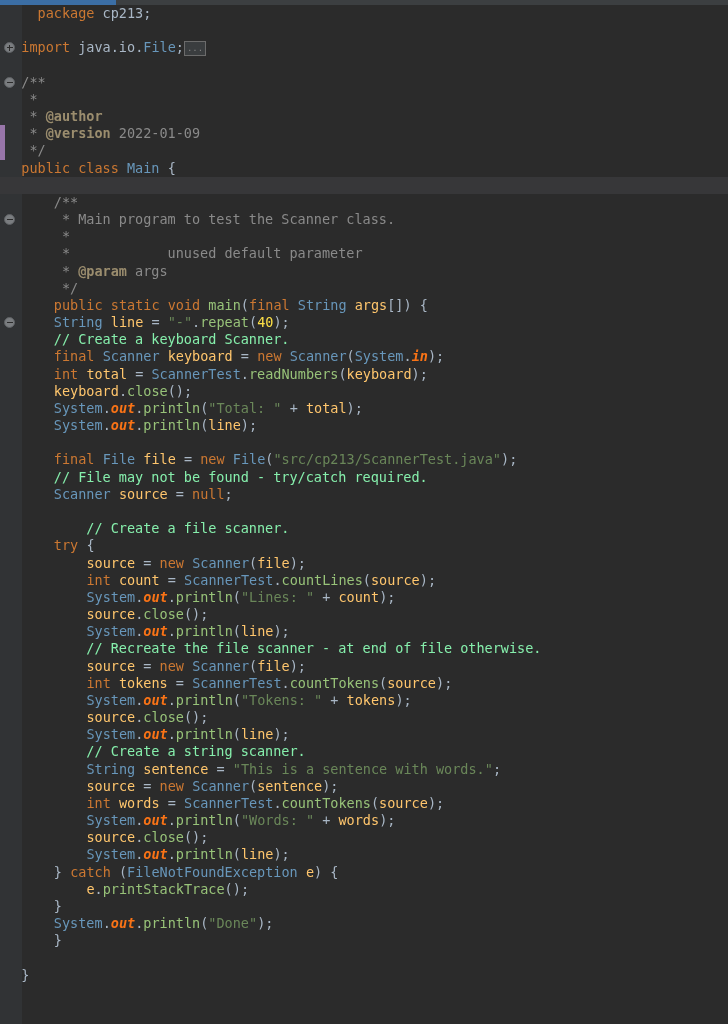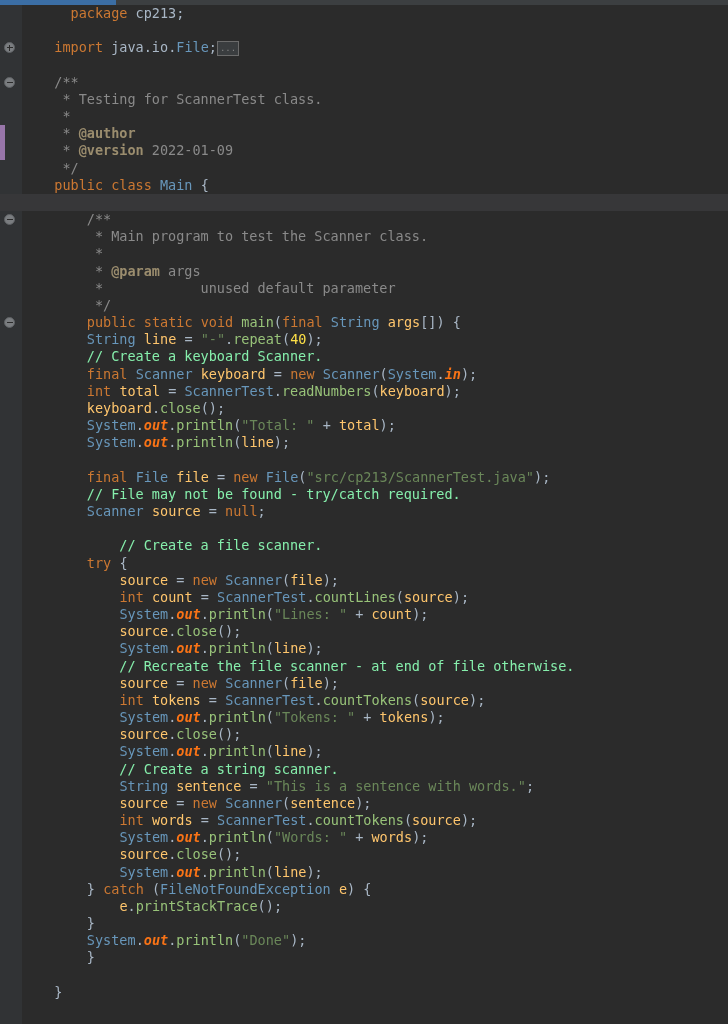--- a/index.html
+++ b/index.html
@@ -57,21 +57,21 @@
     left: 0; top: 0;
     width: 728px;
     height: 100%;
   }
   .line {
     position: relative;
     height: 17.18px;
     line-height: 17.18px;
     font-size: 13.5px;
     white-space: pre;
-    padding-left: 38px;
+    padding-left: 5px;
     box-sizing: border-box;
     color: #a9b7c6;
   }
   .line.caret-line {
     background: #373739;
   }
   .line .txt { display: inline-block; }
 
   
   .fold {
@@ -142,32 +142,31 @@
       <div class="change-marker" style="top: 137.44px; height: 17.18px;"></div>
       <div class="fold" style="top: 209.16px;"></div>
       <div class="fold" style="top: 312.24px;"></div>
     </div>
   <div id="code">
       <div class="line"><span class="txt"><span class="punc"> </span><span class="punc"> </span><span class="punc"> </span><span class="punc"> </span><span class="kw">package</span><span class="punc"> </span><span class="punc">cp213</span><span class="punc">;</span></span></div>
       <div class="line"><span class="txt"></span></div>
       <div class="line"><span class="txt"><span class="punc"> </span><span class="punc"> </span><span class="kw">import</span><span class="punc"> </span><span class="punc">java</span><span class="punc">.</span><span class="punc">io</span><span class="punc">.</span><span class="type">File</span><span class="punc">;</span></span><span class="fold-chip">...</span></div>
       <div class="line"><span class="txt"></span></div>
       <div class="line"><span class="txt"><span class="doc">  /**</span></span></div>
-      <div class="line"><span class="txt"><span class="doc">   * Testing for ScannerTest class.</span></span></div>
       <div class="line"><span class="txt"><span class="doc">   *</span></span></div>
       <div class="line"><span class="txt"><span class="doc">   * </span><span class="tag">@author</span><span class="doc"></span></span></div>
       <div class="line"><span class="txt"><span class="doc">   * </span><span class="tag">@version</span><span class="doc"> 2022-01-09</span></span></div>
       <div class="line"><span class="txt"><span class="doc">   */</span></span></div>
       <div class="line"><span class="txt"><span class="punc"> </span><span class="punc"> </span><span class="kw">public</span><span class="punc"> </span><span class="kw">class</span><span class="punc"> </span><span class="type">Main</span><span class="punc"> </span><span class="punc">{</span></span></div>
       <div class="line caret-line"><span class="txt"></span></div>
       <div class="line"><span class="txt"><span class="doc">      /**</span></span></div>
       <div class="line"><span class="txt"><span class="doc">       * Main program to test the Scanner class.</span></span></div>
       <div class="line"><span class="txt"><span class="doc">       *</span></span></div>
+      <div class="line"><span class="txt"><span class="doc">       *            unused default parameter</span></span></div>
       <div class="line"><span class="txt"><span class="doc">       * </span><span class="tag">@param</span><span class="doc"> args</span></span></div>
-      <div class="line"><span class="txt"><span class="doc">       *            unused default parameter</span></span></div>
       <div class="line"><span class="txt"><span class="doc">       */</span></span></div>
       <div class="line"><span class="txt"><span class="punc"> </span><span class="punc"> </span><span class="punc"> </span><span class="punc"> </span><span class="punc"> </span><span class="punc"> </span><span class="kw">public</span><span class="punc"> </span><span class="kw">static</span><span class="punc"> </span><span class="kw">void</span><span class="punc"> </span><span class="methd">main</span><span class="punc">(</span><span class="kw">final</span><span class="punc"> </span><span class="type">String</span><span class="punc"> </span><span class="var">args</span><span class="punc">[</span><span class="punc">]</span><span class="punc">)</span><span class="punc"> </span><span class="punc">{</span></span></div>
       <div class="line"><span class="txt"><span class="punc"> </span><span class="punc"> </span><span class="punc"> </span><span class="punc"> </span><span class="punc"> </span><span class="punc"> </span><span class="type">String</span><span class="punc"> </span><span class="var">line</span><span class="punc"> </span><span class="punc">=</span><span class="punc"> </span><span class="str">"-"</span><span class="punc">.</span><span class="methd">repeat</span><span class="punc">(</span><span class="num">40</span><span class="punc">)</span><span class="punc">;</span></span></div>
       <div class="line"><span class="txt"><span class="cmt">      // Create a keyboard Scanner.</span></span></div>
       <div class="line"><span class="txt"><span class="punc"> </span><span class="punc"> </span><span class="punc"> </span><span class="punc"> </span><span class="punc"> </span><span class="punc"> </span><span class="kw">final</span><span class="punc"> </span><span class="type">Scanner</span><span class="punc"> </span><span class="var">keyboard</span><span class="punc"> </span><span class="punc">=</span><span class="punc"> </span><span class="kw">new</span><span class="punc"> </span><span class="type">Scanner</span><span class="punc">(</span><span class="type">System</span><span class="punc">.</span><span class="stat">in</span><span class="punc">)</span><span class="punc">;</span></span></div>
       <div class="line"><span class="txt"><span class="punc"> </span><span class="punc"> </span><span class="punc"> </span><span class="punc"> </span><span class="punc"> </span><span class="punc"> </span><span class="kw">int</span><span class="punc"> </span><span class="var">total</span><span class="punc"> </span><span class="punc">=</span><span class="punc"> </span><span class="type">ScannerTest</span><span class="punc">.</span><span class="methd">readNumbers</span><span class="punc">(</span><span class="var">keyboard</span><span class="punc">)</span><span class="punc">;</span></span></div>
       <div class="line"><span class="txt"><span class="punc"> </span><span class="punc"> </span><span class="punc"> </span><span class="punc"> </span><span class="punc"> </span><span class="punc"> </span><span class="var">keyboard</span><span class="punc">.</span><span class="methd">close</span><span class="punc">(</span><span class="punc">)</span><span class="punc">;</span></span></div>
       <div class="line"><span class="txt"><span class="punc"> </span><span class="punc"> </span><span class="punc"> </span><span class="punc"> </span><span class="punc"> </span><span class="punc"> </span><span class="type">System</span><span class="punc">.</span><span class="stat">out</span><span class="punc">.</span><span class="methd">println</span><span class="punc">(</span><span class="str">"Total: "</span><span class="punc"> </span><span class="punc">+</span><span class="punc"> </span><span class="var">total</span><span class="punc">)</span><span class="punc">;</span></span></div>
       <div class="line"><span class="txt"><span class="punc"> </span><span class="punc"> </span><span class="punc"> </span><span class="punc"> </span><span class="punc"> </span><span class="punc"> </span><span class="type">System</span><span class="punc">.</span><span class="stat">out</span><span class="punc">.</span><span class="methd">println</span><span class="punc">(</span><span class="var">line</span><span class="punc">)</span><span class="punc">;</span></span></div>
       <div class="line"><span class="txt"></span></div>

